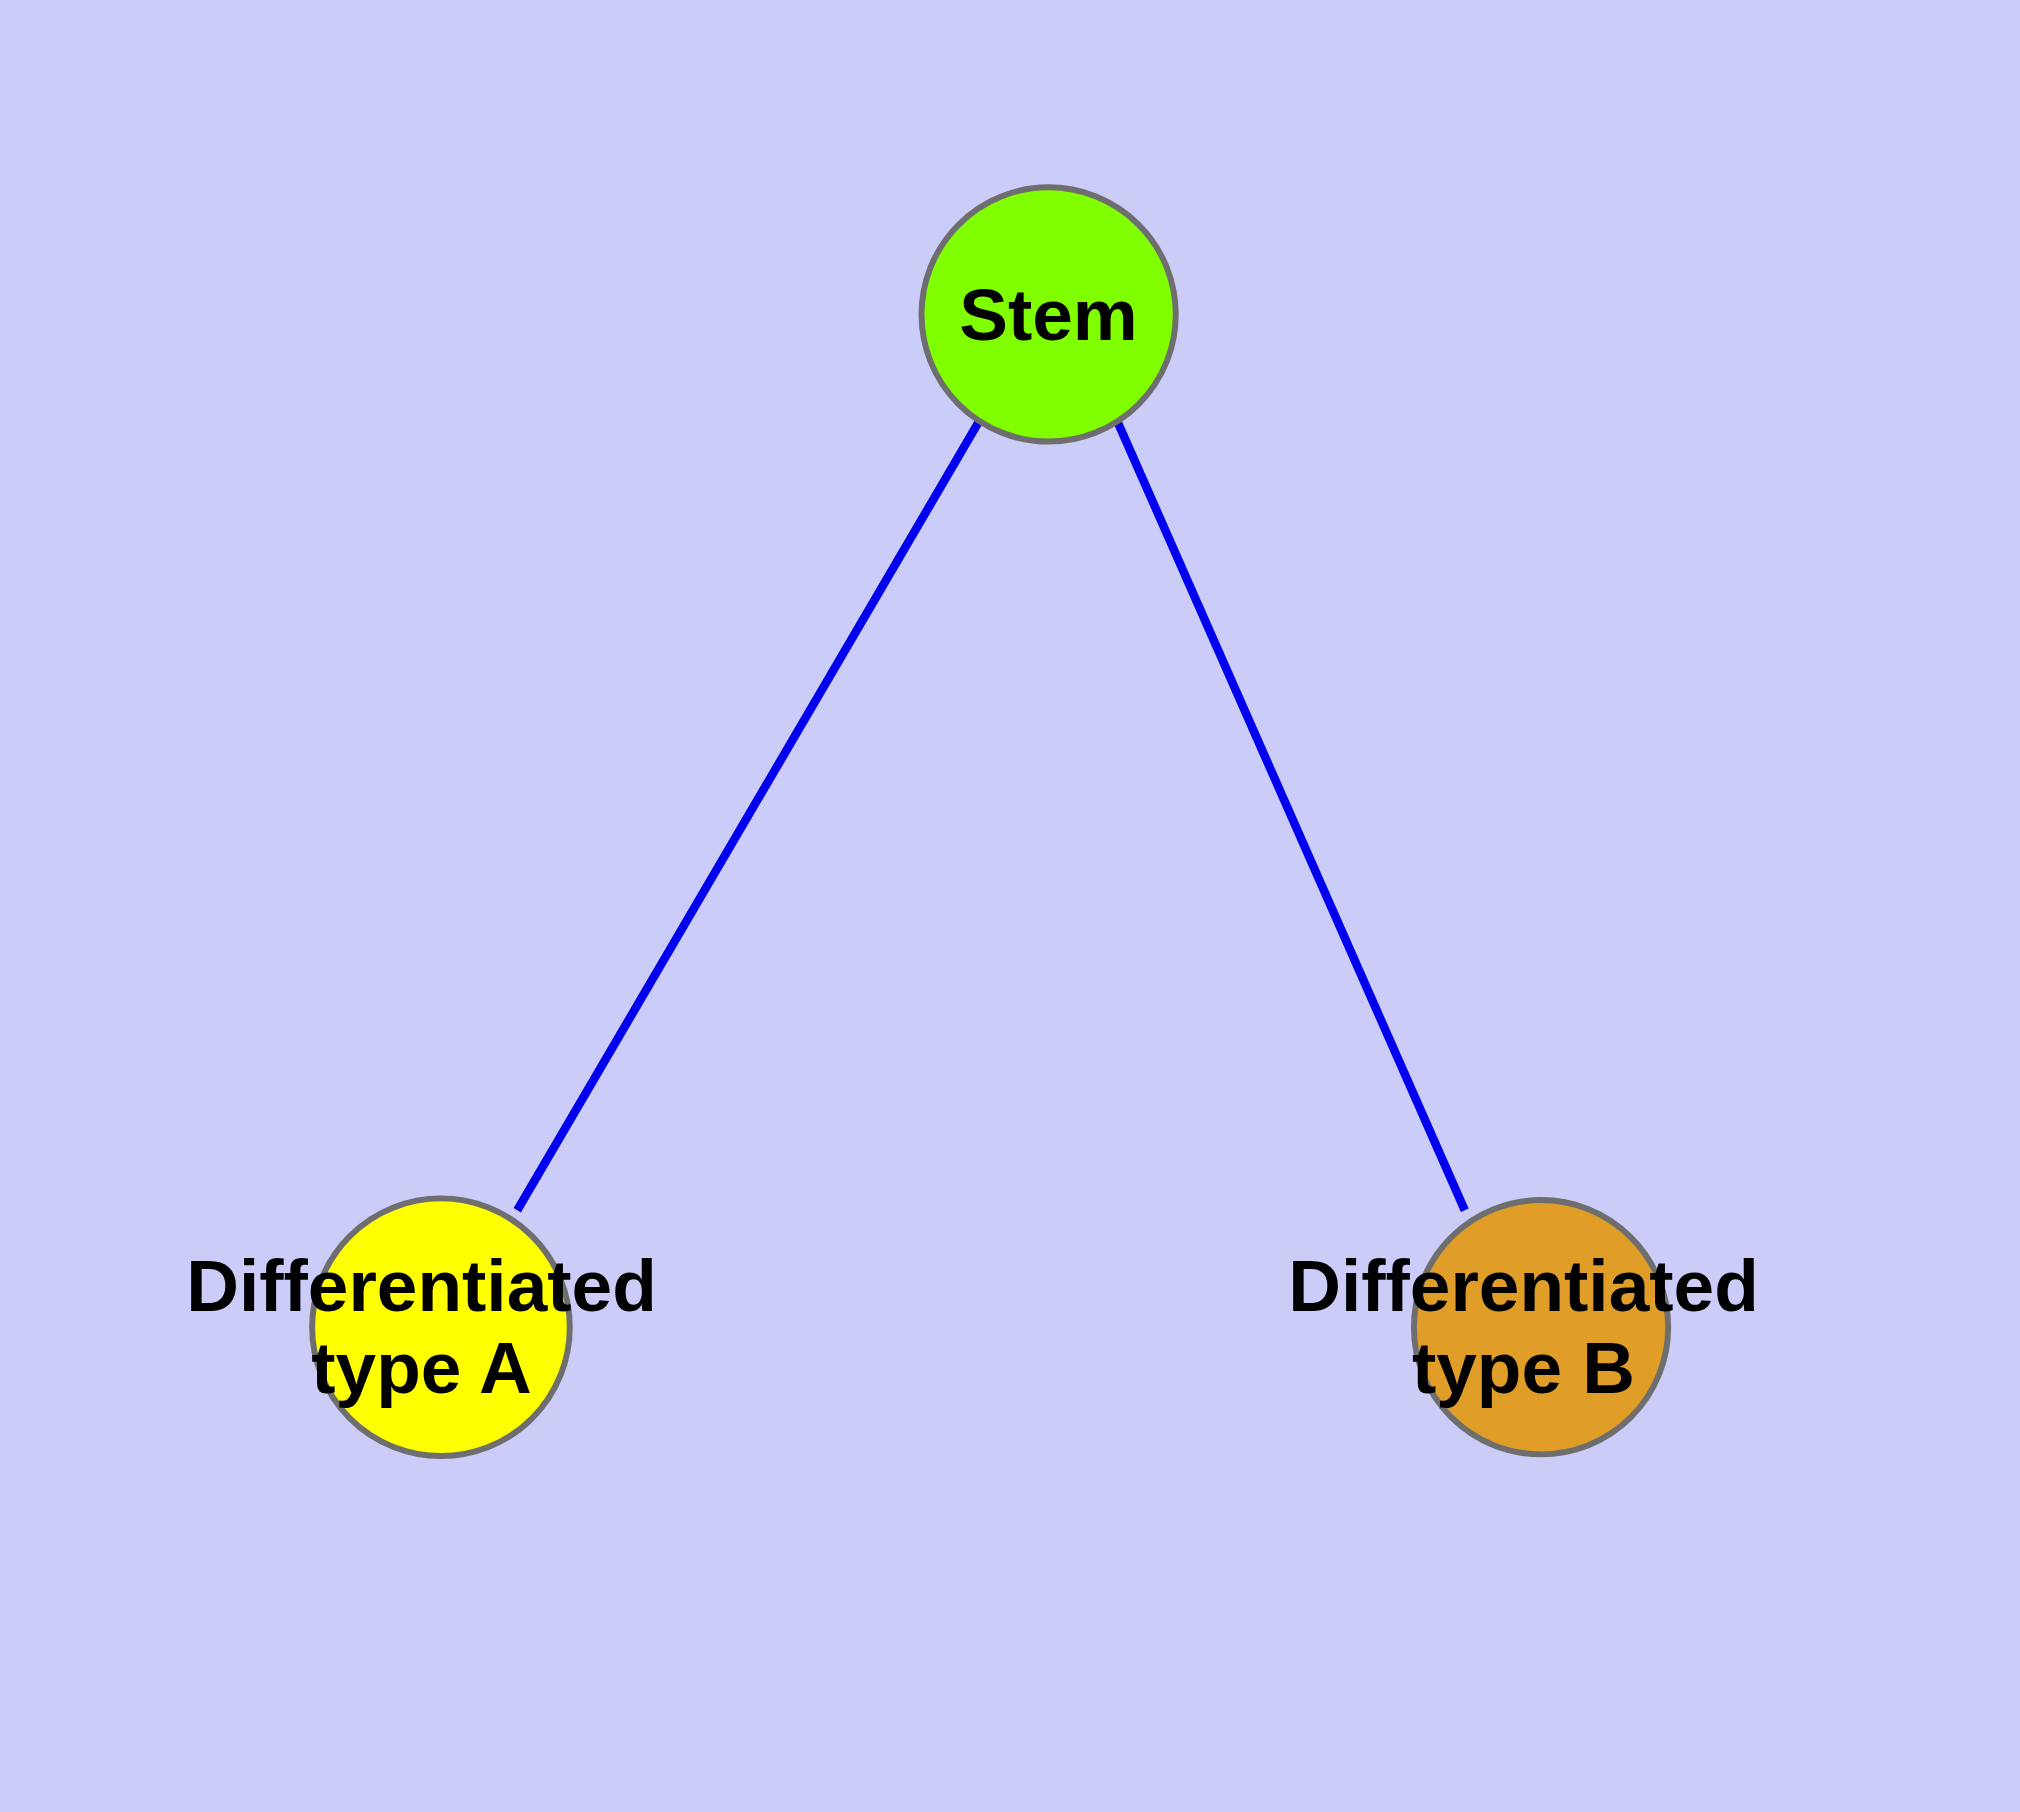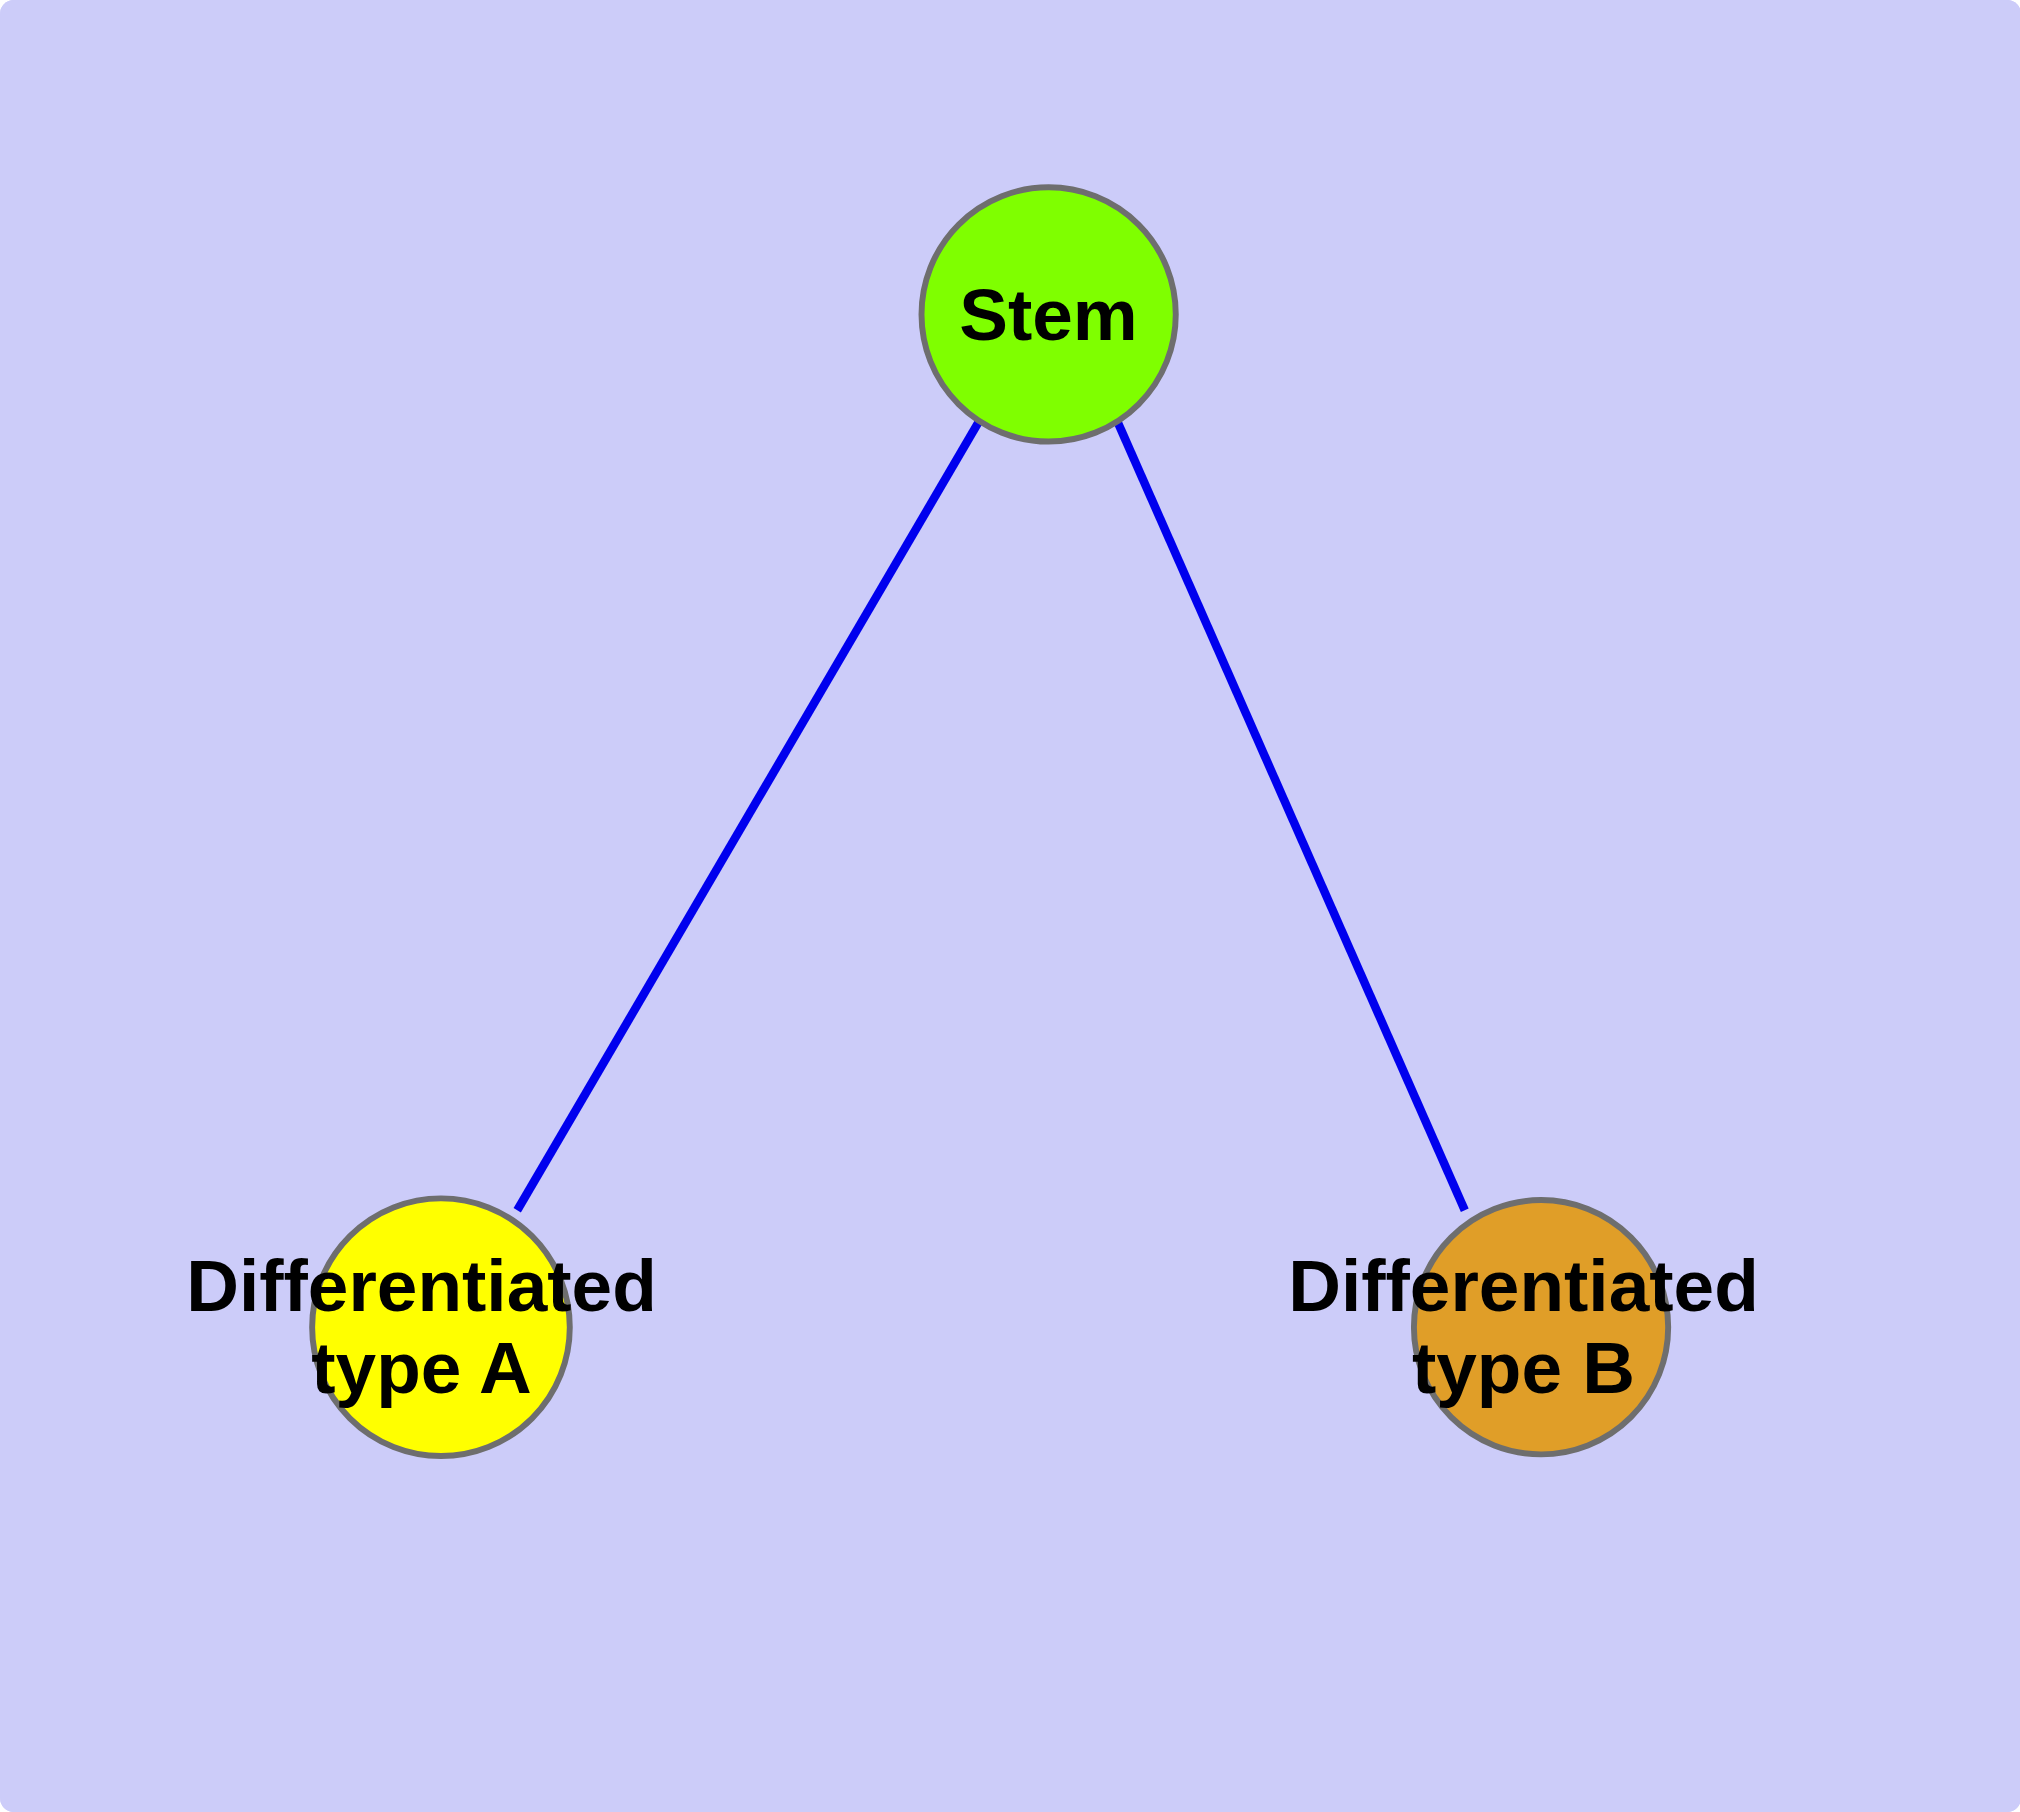--- a/index.html
+++ b/index.html
@@ -6,21 +6,20 @@
     margin: 0;
     padding: 0;
     background: #ffffff;
   }
   #graph-canvas {
     position: relative;
     width: 2021px;
     height: 1812px;
     overflow: hidden;
     font-family: "Liberation Sans", sans-serif;
-    border-radius: 14px;
   }
   #graph-svg {
     position: absolute;
     top: 0;
     left: 0;
     width: 2021px;
     height: 1812px;
     display: block;
   }
   .node-label {

